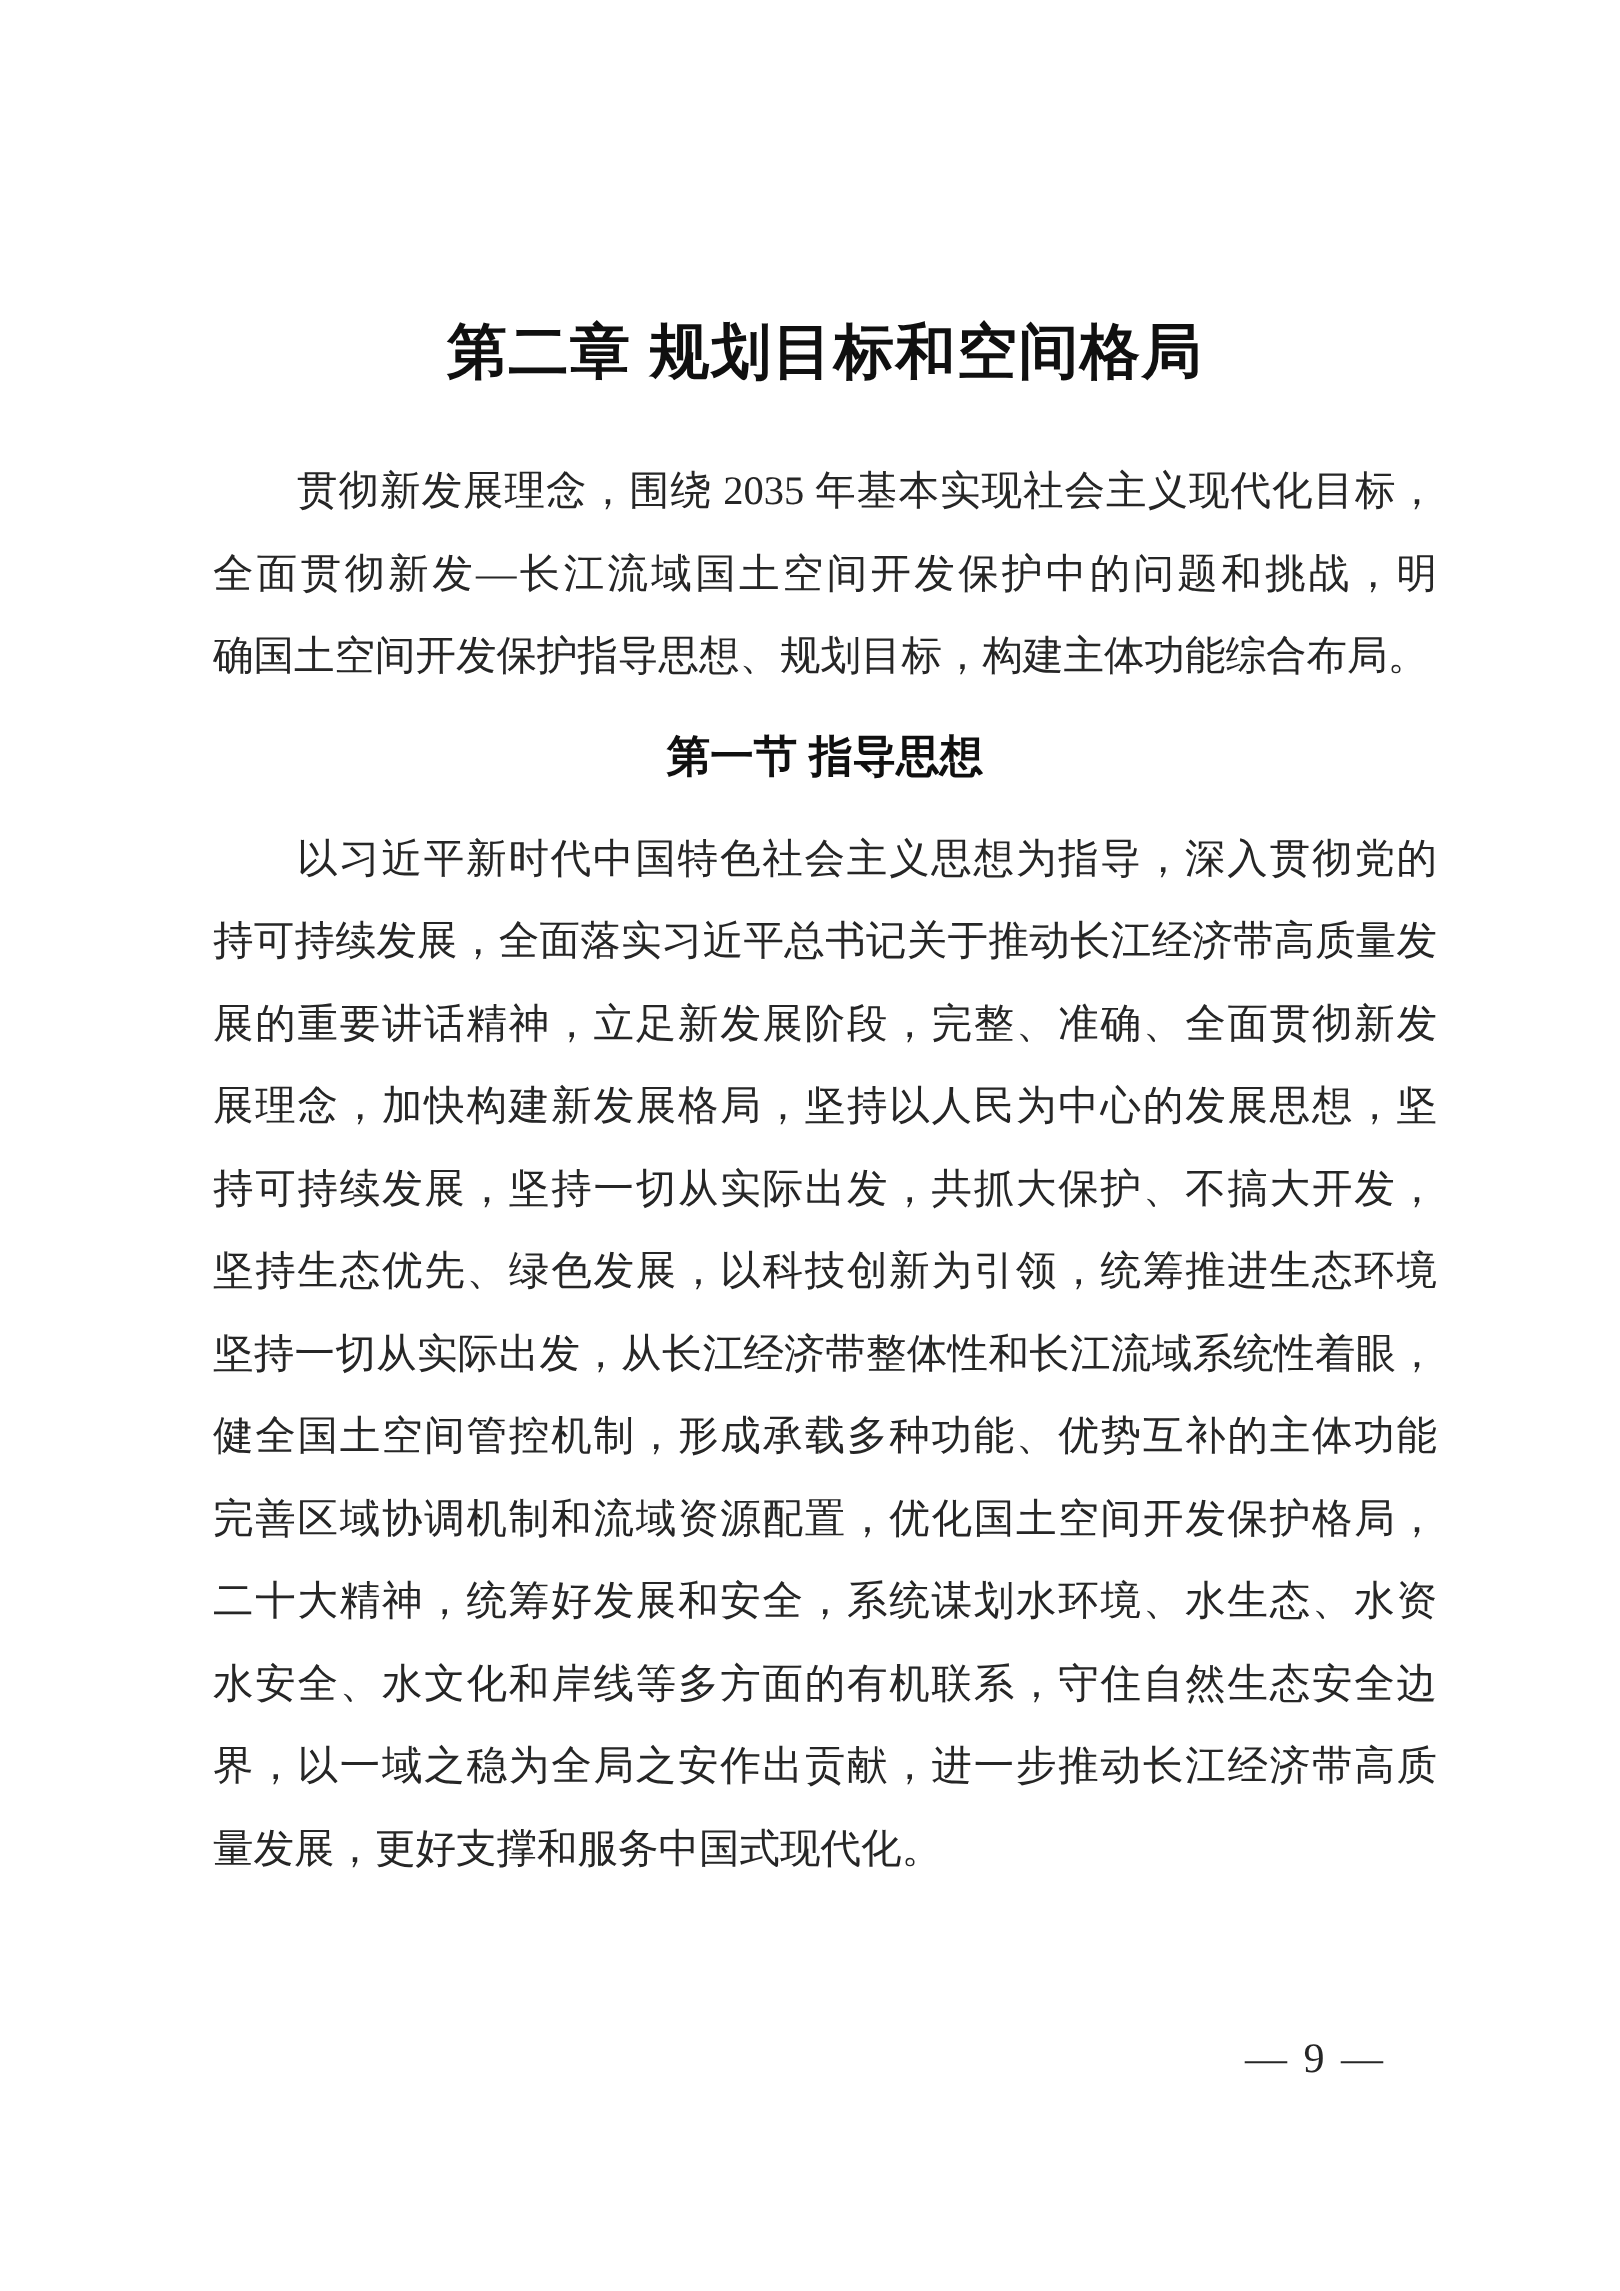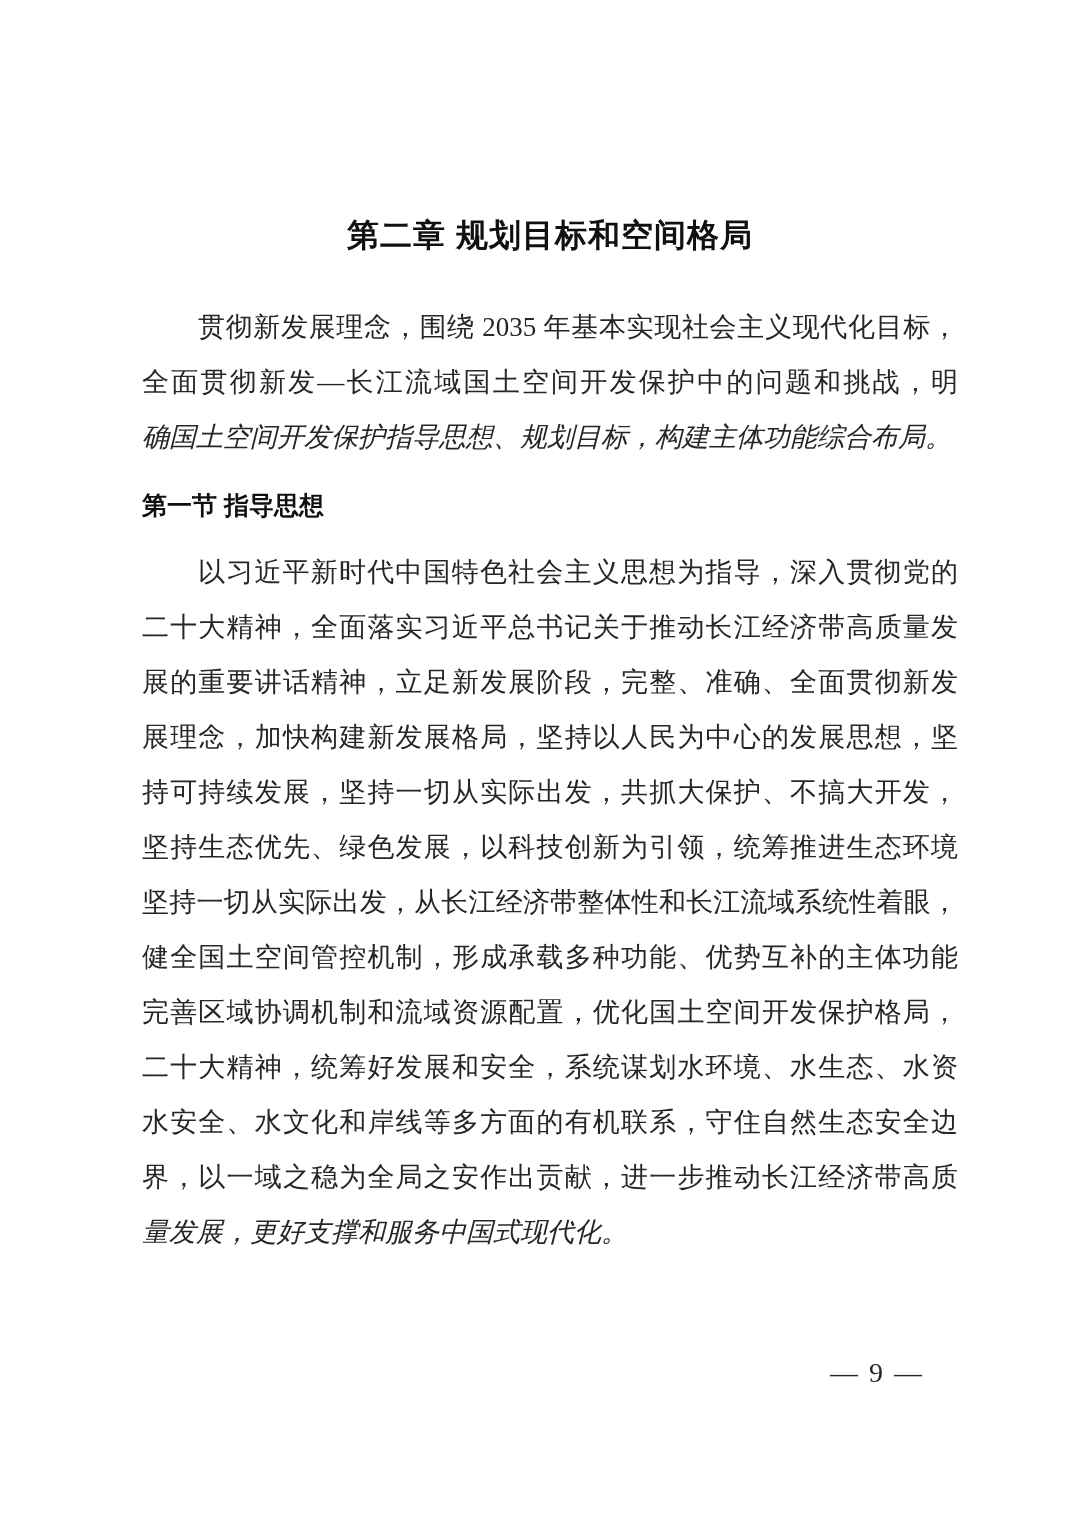--- a/index.html
+++ b/index.html
@@ -18,46 +18,47 @@
   .content {
     position: absolute;
     left: 142px;
     top: 0;
     width: 816px;
   }
   .chapter-title {
     margin: 210px 0 0 0;
     font-family: "Liberation Sans", sans-serif;
     font-weight: bold;
-    font-size: 32px;
+    font-size: 40px;
     line-height: 50px;
     letter-spacing: 1px;
     text-align: center;
     color: var(--heading, #101010);
   }
   .section-title {
     margin: 22px 0 0 0;
     font-family: "Liberation Sans", sans-serif;
     font-weight: bold;
-    font-size: 25px;
+    font-size: 29px;
     line-height: 36px;
+    text-align: center;
     color: var(--heading, #101010);
   }
   .para { margin-top: 22px; }
   .para.first-para { margin-top: 40px; }
   .pline {
     font-size: 27px;
     line-height: 55px;
     height: 55px;
     text-align: justify;
     text-align-last: justify;
     overflow: hidden;
   }
   .pline.indent { text-indent: 56px; }
-  .pline.last { text-align-last: left; font-style: italic; }
+  .pline.last { text-align-last: left; }
   .page-footer {
     position: absolute;
     left: 142px;
     top: 1353px;
     width: 816px;
     box-sizing: border-box;
     padding-right: 36px;
     text-align: right;
     font-size: 28px;
     line-height: 40px;
@@ -75,21 +76,21 @@
   <div class="para first-para">
     <div class="pline indent">贯彻新发展理念，围绕 2035 年基本实现社会主义现代化目标，</div>
     <div class="pline">全面贯彻新发—长江流域国土空间开发保护中的问题和挑战，明</div>
     <div class="pline last">确国土空间开发保护指导思想、规划目标，构建主体功能综合布局。</div>
   </div>
 
   <h2 class="section-title">第一节 指导思想</h2>
 
   <div class="para">
     <div class="pline indent">以习近平新时代中国特色社会主义思想为指导，深入贯彻党的</div>
-    <div class="pline">二十大精神，全面落实习近平总书记关于推动长江经济带高质量发</div>
+    <div class="pline">持可持续发展，全面落实习近平总书记关于推动长江经济带高质量发</div>
     <div class="pline">展的重要讲话精神，立足新发展阶段，完整、准确、全面贯彻新发</div>
     <div class="pline">展理念，加快构建新发展格局，坚持以人民为中心的发展思想，坚</div>
     <div class="pline">持可持续发展，坚持一切从实际出发，共抓大保护、不搞大开发，</div>
     <div class="pline">坚持生态优先、绿色发展，以科技创新为引领，统筹推进生态环境</div>
     <div class="pline">坚持一切从实际出发，从长江经济带整体性和长江流域系统性着眼，</div>
     <div class="pline">健全国土空间管控机制，形成承载多种功能、优势互补的主体功能</div>
     <div class="pline">完善区域协调机制和流域资源配置，优化国土空间开发保护格局，</div>
     <div class="pline">二十大精神，统筹好发展和安全，系统谋划水环境、水生态、水资源、</div>
     <div class="pline">水安全、水文化和岸线等多方面的有机联系，守住自然生态安全边</div>
     <div class="pline">界，以一域之稳为全局之安作出贡献，进一步推动长江经济带高质</div>

